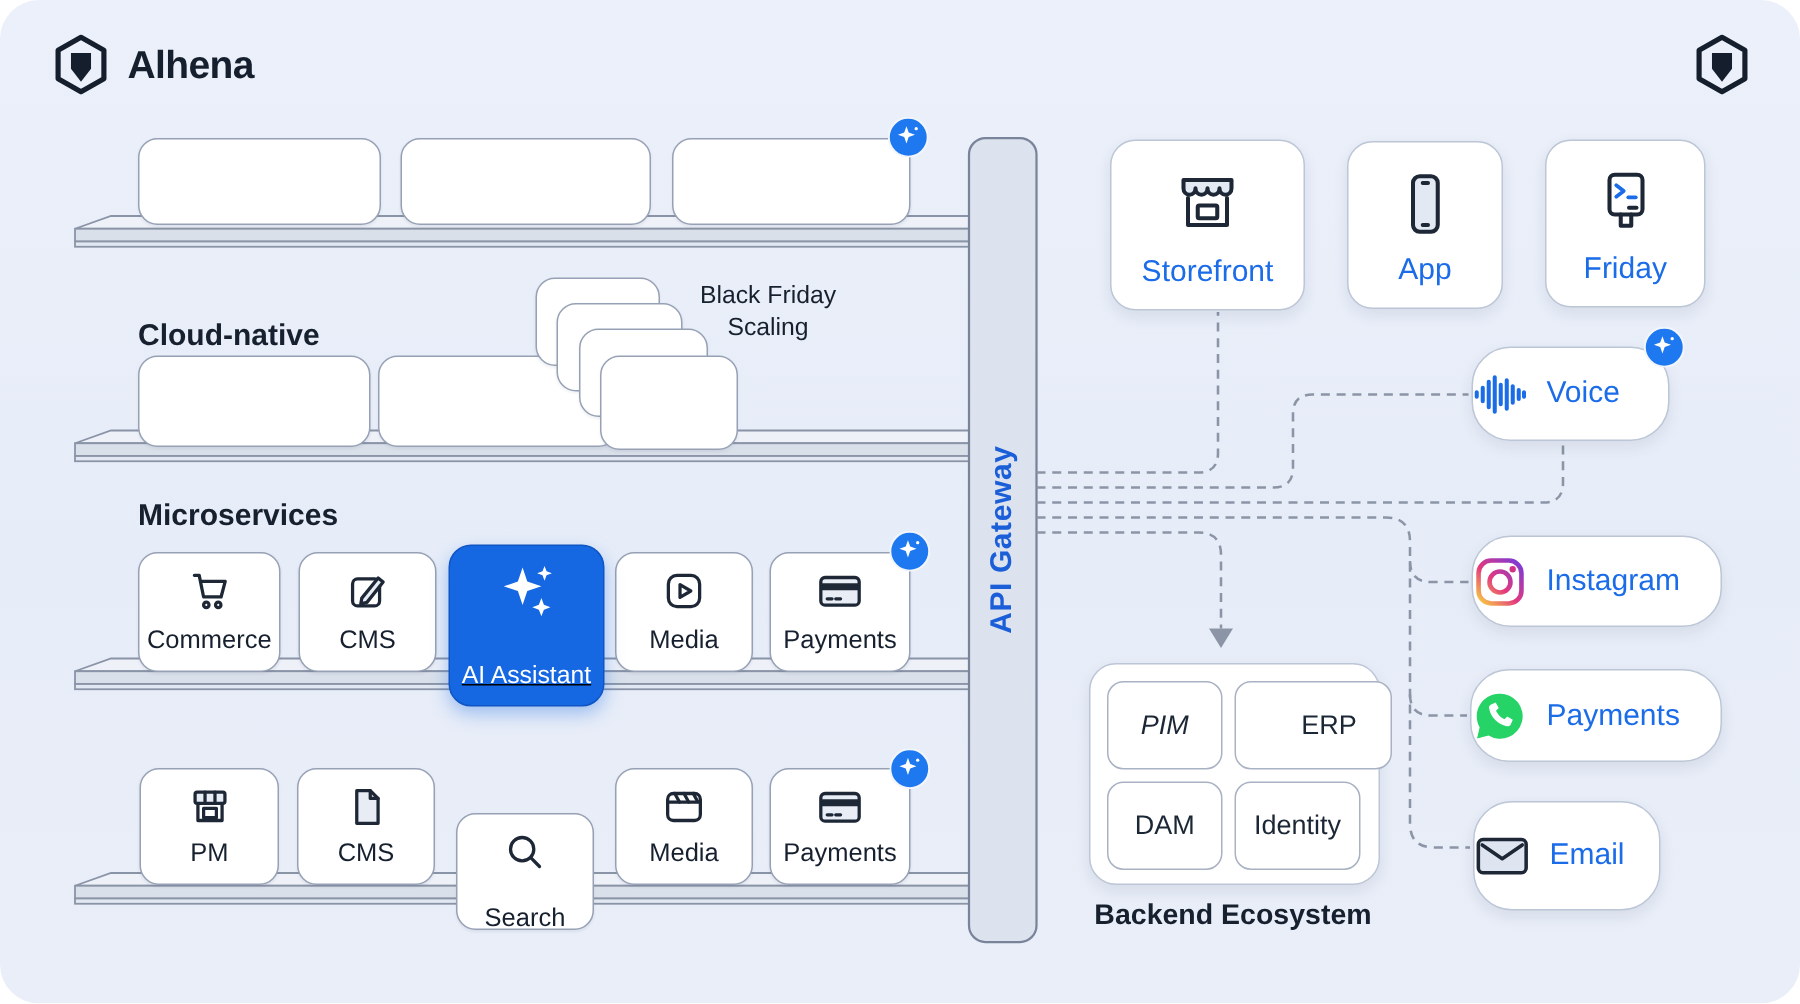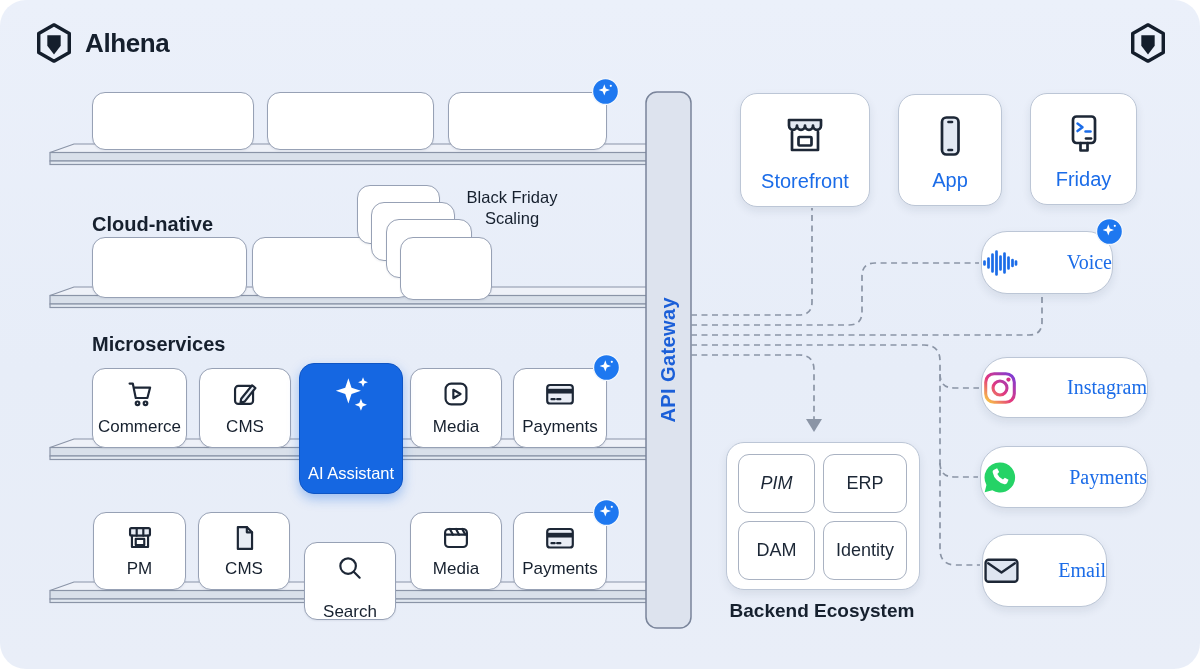--- a/index.html
+++ b/index.html
@@ -27,22 +27,22 @@
   .gwtext{position:absolute;left:646px;top:92px;width:45px;height:536px;display:flex;
           align-items:center;justify-content:center;z-index:20;}
   .gwtext span{writing-mode:vertical-rl;transform:rotate(180deg);font-size:20px;font-weight:600;
                color:#1b5fd8;letter-spacing:.4px;}
   
   .bigcard{position:absolute;background:#ffffff;border:1.3px solid #bcc6d6;border-radius:17px;
            display:flex;flex-direction:column;align-items:center;justify-content:space-between;
            padding:15px 4px 13px;box-sizing:border-box;z-index:10;box-shadow:0 4px 10px rgba(26,40,70,.09);}
   .blabel{font-size:20px;color:#1b6ce8;font-weight:500;white-space:nowrap;}
   .chip{position:absolute;background:#ffffff;border:1.3px solid #bcc6d6;border-radius:26px;
-        display:flex;align-items:center;justify-content:space-between;gap:13px;box-sizing:border-box;
-        z-index:10;box-shadow:0 4px 10px rgba(26,40,70,.09);font-family:Liberation Serif, serif;}
+        display:flex;align-items:center;justify-content:flex-start;gap:13px;box-sizing:border-box;
+        z-index:10;box-shadow:0 4px 10px rgba(26,40,70,.09);}
   .backendbox{position:absolute;background:#ffffff;border:1.3px solid #bcc6d6;border-radius:18px;
               z-index:10;box-shadow:0 4px 10px rgba(26,40,70,.09);}
   .syscard{position:absolute;background:#ffffff;border:1.2px solid #a9b2c2;border-radius:11px;
            display:flex;align-items:center;justify-content:center;font-size:18px;color:#1c2736;z-index:11;}
   .backendlabel{position:absolute;left:702px;top:600px;width:240px;text-align:center;
                 font-size:19px;font-weight:600;color:#16202e;z-index:20;}
   .badge{position:absolute;width:27px;height:27px;z-index:30;}
 </style>
 </head>
 <body>
@@ -137,21 +137,21 @@
   <div class="card" style="left:199px;top:368px;width:92px;height:80px;">
     <span>
       <svg width="36" height="36" viewBox="0 0 38 38" fill="none" stroke="#1d2736" stroke-width="2.3" stroke-linecap="round" stroke-linejoin="round">
         <rect x="8.5" y="10.5" width="19" height="19" rx="3.5"></rect>
         <path d="M15 24 26.5 9.8l3.5 2.9L18.6 27l-4.3 1z" fill="#e8edf5"></path>
       </svg>
     </span>
     <span class="clabel">CMS</span>
   </div>
 
-  <div class="card ai" style="left:299px;top:363px;width:104px;height:131px;">
+  <div class="card ai" style="left:299px;top:363px;width:104px;height:108px;text-decoration:underline;">
     <span>
       <svg width="46" height="46" viewBox="0 0 44 44">
         <path d="M19.5 7l3 9 9 3-9 3-3 9-3-9-9-3 9-3z" fill="#ffffff"></path>
         <path d="M33.5 6l1.3 3.4 3.4 1.3-3.4 1.3-1.3 3.4-1.3-3.4-3.4-1.3 3.4-1.3z" fill="#ffffff"></path>
         <path d="M31.5 26.5l1.6 4.2 4.2 1.6-4.2 1.6-1.6 4.2-1.6-4.2-4.2-1.6 4.2-1.6z" fill="#ffffff"></path>
       </svg>
     </span>
     <span class="clabel">AI Assistant</span>
   </div>
 
@@ -306,21 +306,21 @@
       <svg width="37" height="28" viewBox="0 0 36 27" fill="none" stroke="#1d2736" stroke-width="2.3" stroke-linecap="round" stroke-linejoin="round">
         <rect x="2.5" y="2.5" width="31" height="21.5" rx="3" fill="#dee5f0"></rect>
         <path d="M5 6l13 9 13-9"></path>
       </svg>
     </span>
     <span class="blabel">Email</span>
   </div>
 
   <div class="backendbox" style="left:726px;top:442px;width:192px;height:146px;"></div>
   <div class="syscard" style="left:738px;top:454px;width:75px;height:57px;font-style:italic;">PIM</div>
-  <div class="syscard" style="left:823px;top:454px;width:82px;height:57px;">ERP</div>
+  <div class="syscard" style="left:823px;top:454px;width:82px;height:57px;padding-left:21px;">ERP</div>
   <div class="syscard" style="left:738px;top:521px;width:75px;height:57px;">DAM</div>
   <div class="syscard" style="left:823px;top:521px;width:82px;height:57px;">Identity</div>
   <div class="backendlabel">Backend Ecosystem</div>
 
   <span class="badge" style="left:592px;top:78px;">
     <svg width="27" height="27" viewBox="0 0 27 27">
       <circle cx="13.5" cy="13.5" r="13" fill="#1e78f0" stroke="#f2f6fc" stroke-width="1.4"></circle>
       <path d="M12.3 6.2l1.5 4.2 4.2 1.5-4.2 1.5-1.5 4.2-1.5-4.2-4.2-1.5 4.2-1.5z" fill="#ffffff"></path>
       <circle cx="18.8" cy="7.8" r="1.1" fill="#ffffff"></circle>
     </svg>

